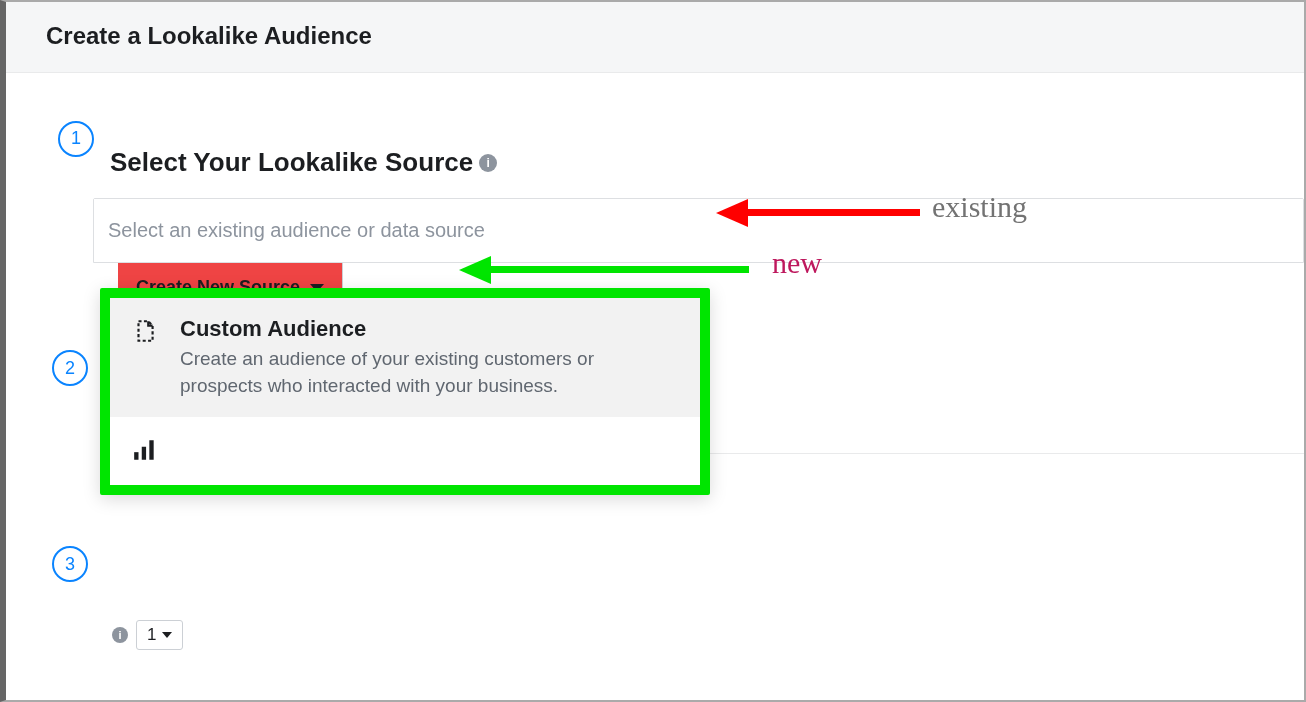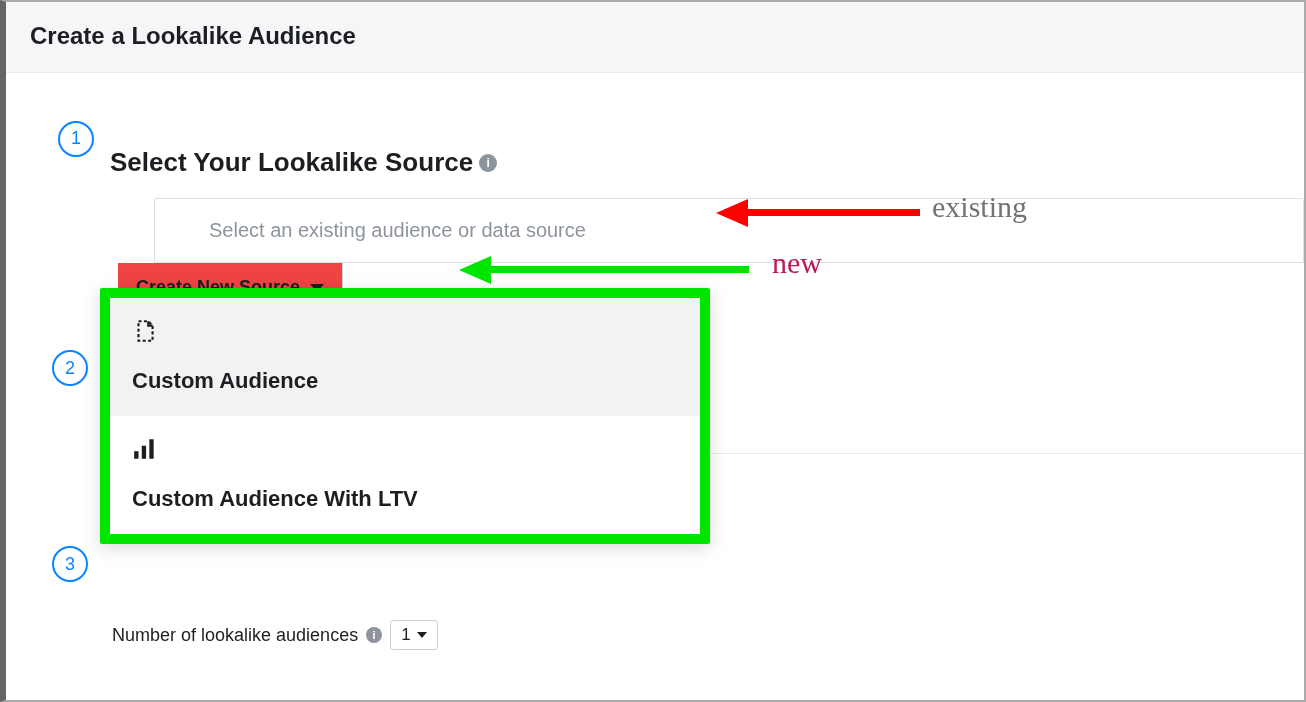--- a/index.html
+++ b/index.html
@@ -1,40 +1,40 @@
 <!DOCTYPE html>
 <html><head>
   <meta charset="utf-8">
   <style>
     * { box-sizing: border-box; margin: 0; padding: 0; }
     body { font-family: -apple-system, BlinkMacSystemFont, "Segoe UI", Helvetica, Arial, sans-serif; background: #fff; width: 1306px; height: 702px; overflow: hidden; position: relative; }
     
     .window-frame { width: 100%; height: 100%; border: 2px solid #aaa; border-left: 6px solid #666; background: #fff; }
     
-    .modal-header { background: #f5f6f7; border-bottom: 1px solid #e9eaeb; padding: 20px 24px 22px; }
+    .modal-header { background: #f5f6f7; border-bottom: 1px solid #e9eaeb; padding: 20px 40px 22px; }
     .modal-title { font-size: 24px; font-weight: 700; color: #1c1e21; }
     
     .modal-body { padding: 0px 0 20px 52px; position: relative; background: #fff; }
     
     .step-row { display: flex; align-items: center; gap: 16px; margin-top: 26px; }
     .step-num { width: 36px; height: 36px; border: 2px solid #0a84ff; border-radius: 50%; display: flex; align-items: center; justify-content: center; color: #0a84ff; font-size: 18px; font-weight: 500; flex-shrink: 0; background: #fff; position: relative; z-index: 2; }
     .step-title { font-size: 26px; font-weight: 700; color: #1c1e21; display: flex; align-items: center; gap: 6px; margin-top: 48px; }
     
     .info-icon { width: 18px; height: 18px; border-radius: 50%; background: #8d949e; color: #fff; font-size: 12px; font-weight: 700; display: inline-flex; align-items: center; justify-content: center; font-style: normal; }
     .info-icon-sm { width: 16px; height: 16px; font-size: 11px; }
     
-    .source-box { margin-left: 96px; margin-top: 20px; border: 1px solid #dddfe2; border-radius: 2px 2px 0 0; position: relative; padding-left: 40px; }
+    .source-box { margin-left: 35px; margin-top: 20px; border: 1px solid #dddfe2; border-radius: 2px 2px 0 0; position: relative; }
     .source-input { width: 100%; padding: 20px 14px; font-size: 20px; color: #8d949e; background: #fff; border: none; outline: none; }
     .source-input::placeholder { color: #8d949e; }
     
     .create-new { display: inline-flex; align-items: center; gap: 10px; padding: 14px 18px; font-size: 18px; font-weight: 700; color: #1c1e21; background: #ef4444; border: 1px solid #ccd0d5; border-top: none; border-left: none; border-radius: 0 0 2px 0; cursor: pointer; }
     .caret-down { width: 0; height: 0; border-left: 7px solid transparent; border-right: 7px solid transparent; border-top: 8px solid #1c1e21; }
     
     .dropdown-panel { position: absolute; left: 100px; top: 288px; width: 610px; background: #fff; border: 10px solid #00e500; border-radius: 2px; box-shadow: 0 4px 18px rgba(0,0,0,0.15); z-index: 5; }
-    .dd-item { display: flex; gap: 20px; padding: 18px 22px; cursor: pointer; flex-direction: column; }
+    .dd-item { display: flex; gap: 20px; padding: 18px 22px; cursor: pointer; }
     .dd-item.hover { background: #f2f2f2; }
     .dd-icon { width: 28px; flex-shrink: 0; margin-top: 2px; }
     .dd-title { font-size: 22px; font-weight: 700; color: #1c1e21; margin-bottom: 4px; }
     .dd-desc { font-size: 19px; color: #606770; line-height: 1.4; }
     
     .file-icon svg, .bars-icon svg { width: 26px; height: 26px; }
     
     .steps-below { position: absolute; left: 52px; top: 350px; }
     .step-num-alone { width: 36px; height: 36px; border: 2px solid #0a84ff; border-radius: 50%; display: flex; align-items: center; justify-content: center; color: #0a84ff; font-size: 18px; font-weight: 500; background: #fff; }
     
@@ -94,50 +94,49 @@
 
   <div class="steps-below">
     <div class="step-num-alone">2</div>
   </div>
 
   <div class="step3-wrap">
     <div class="step-num-alone">3</div>
   </div>
 
   <div class="numline">
-    <span class="numline-label">Number of lookalike audiences</span>
     <span class="info-icon info-icon-sm">i</span>
     <div class="num-selector">
       <span>1</span>
       <span class="mini-caret"></span>
     </div>
   </div>
 
   <div class="dropdown-panel">
     <div class="dd-item hover">
       <div class="dd-icon file-icon">
         <svg viewBox="0 0 24 24" fill="none" stroke="#1c1e21" stroke-width="2" stroke-dasharray="2.8 2.2">
           <path d="M6 3 h9 l4 4 v14 H6 Z"></path>
           <path d="M15 3 v4 h4" stroke-dasharray="0"></path>
         </svg>
       </div>
       <div>
         <div class="dd-title">Custom Audience</div>
+        <div class="dd-desc">Create an audience of your existing customers or prospects who interacted with your business.</div>
       </div>
     </div>
     <div class="dd-item">
       <div class="dd-icon bars-icon">
         <svg viewBox="0 0 24 24" fill="#1c1e21">
           <rect x="2" y="14" width="4" height="7"></rect>
           <rect x="9" y="9" width="4" height="12"></rect>
           <rect x="16" y="3" width="4" height="18"></rect>
         </svg>
       </div>
       <div>
-        <div class="dd-title">Custom Audience With LTV</div>
       </div>
     </div>
   </div>
 
   <div class="arrow-red">
     <div class="arrow-red-line"></div>
     <div class="arrow-red-head"></div>
   </div>
   <div class="label-existing">existing</div>
 

